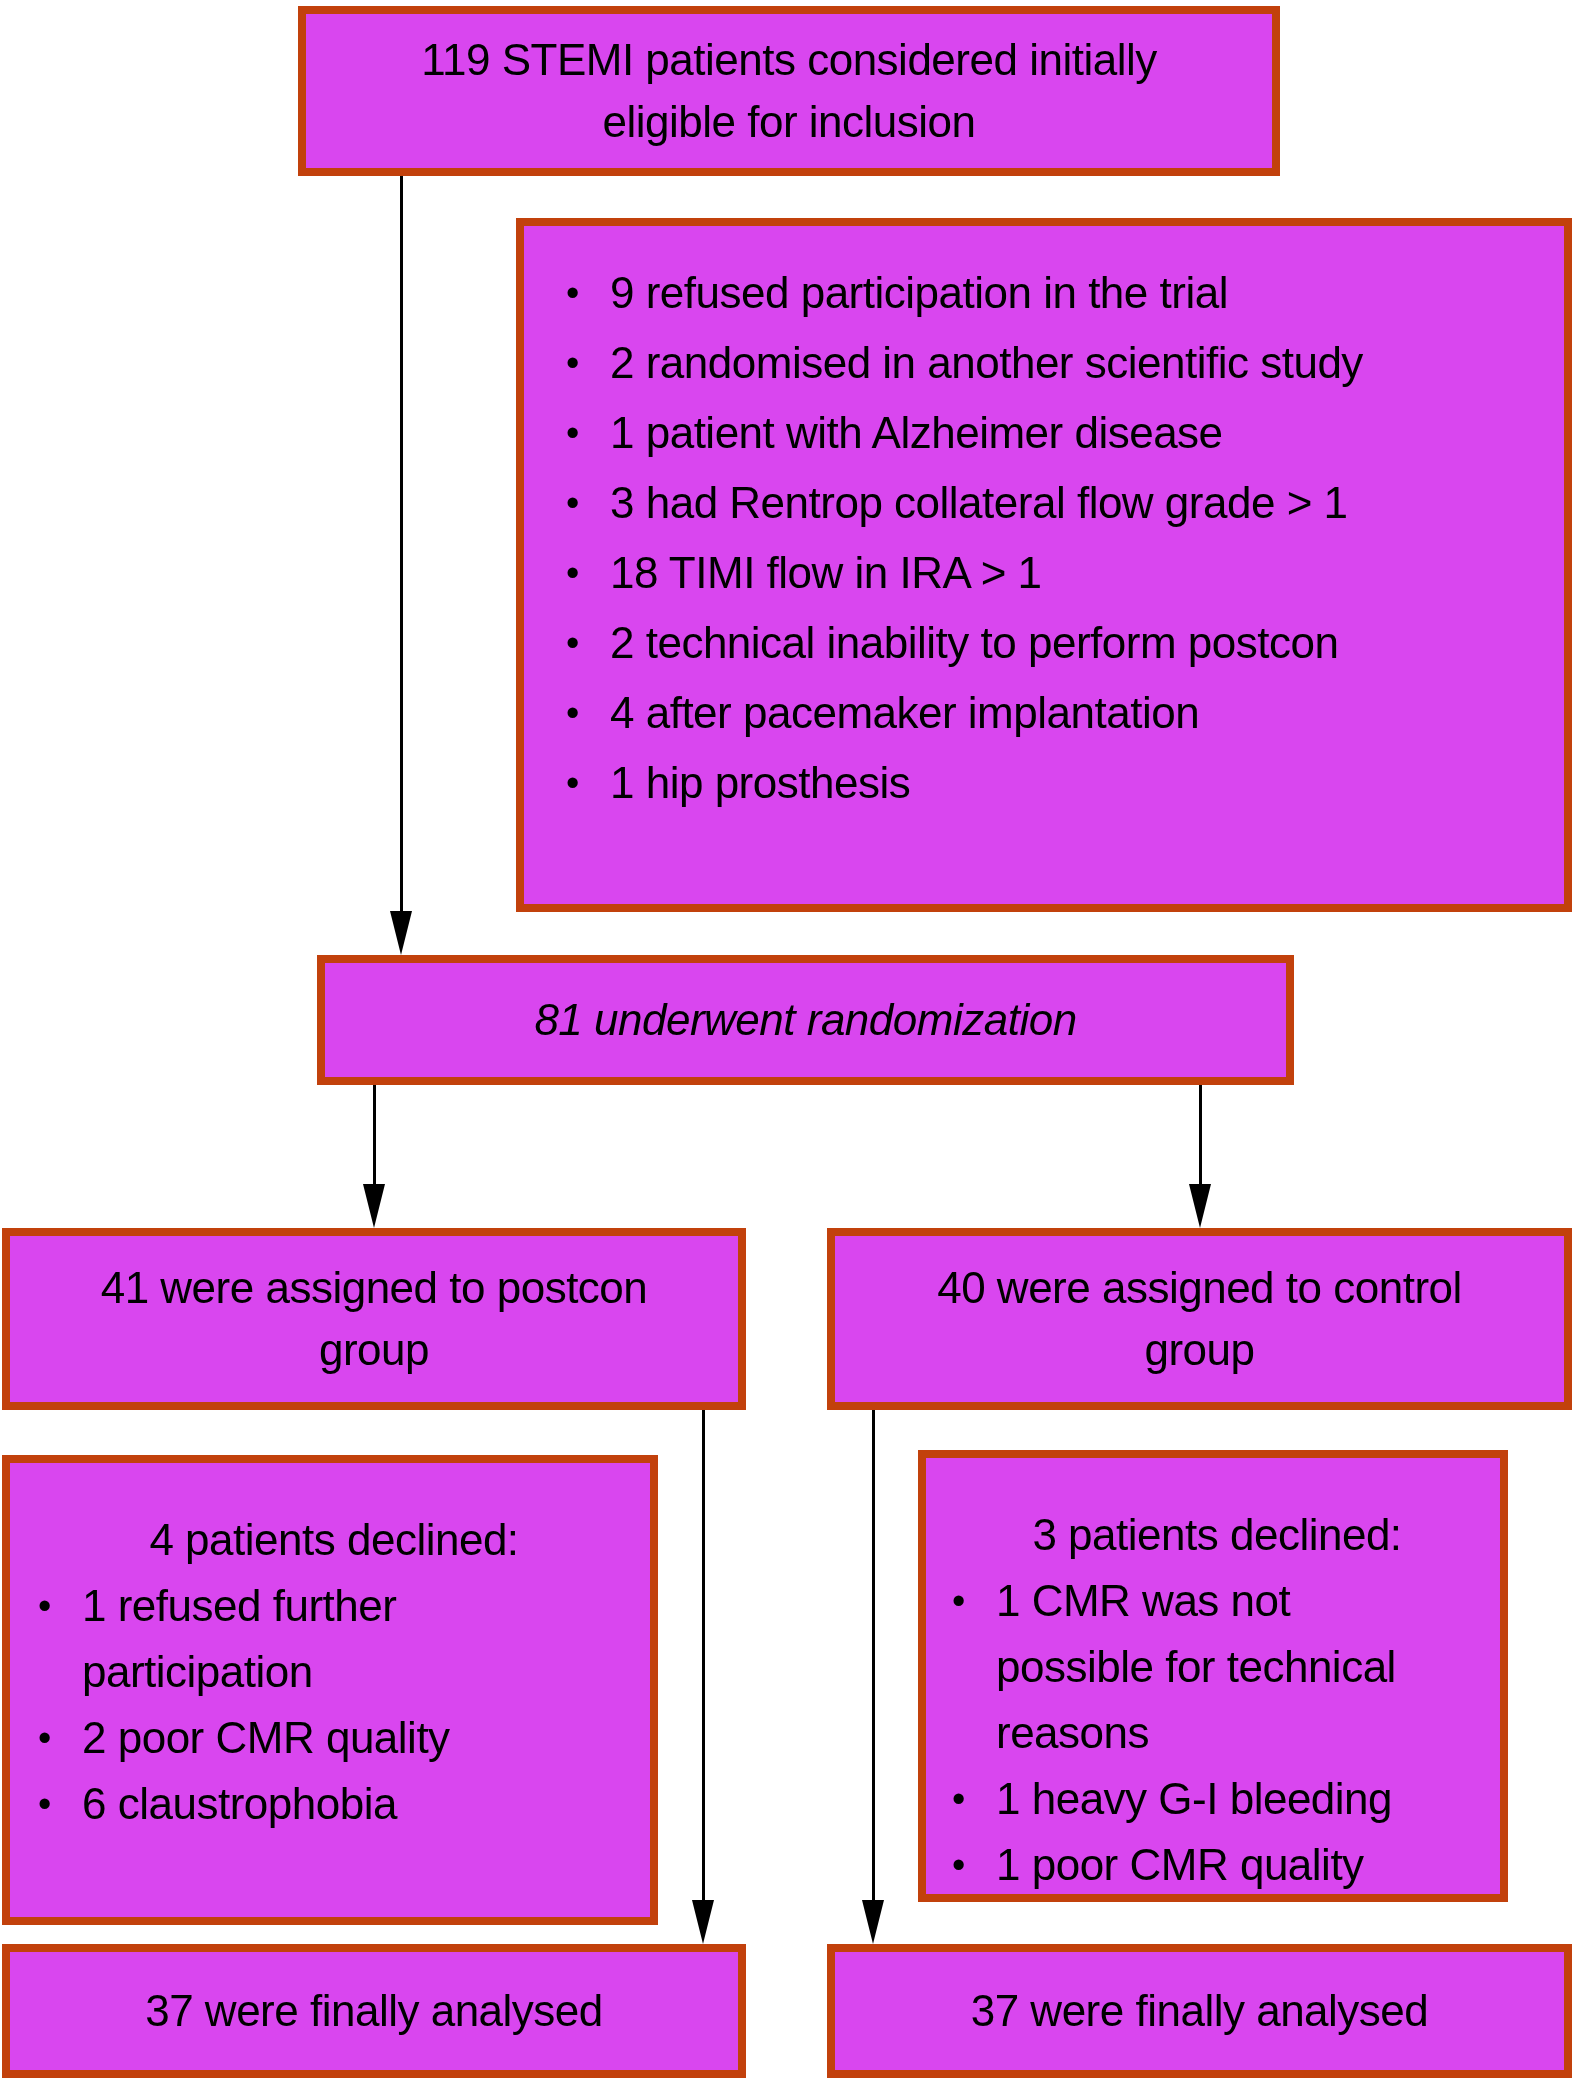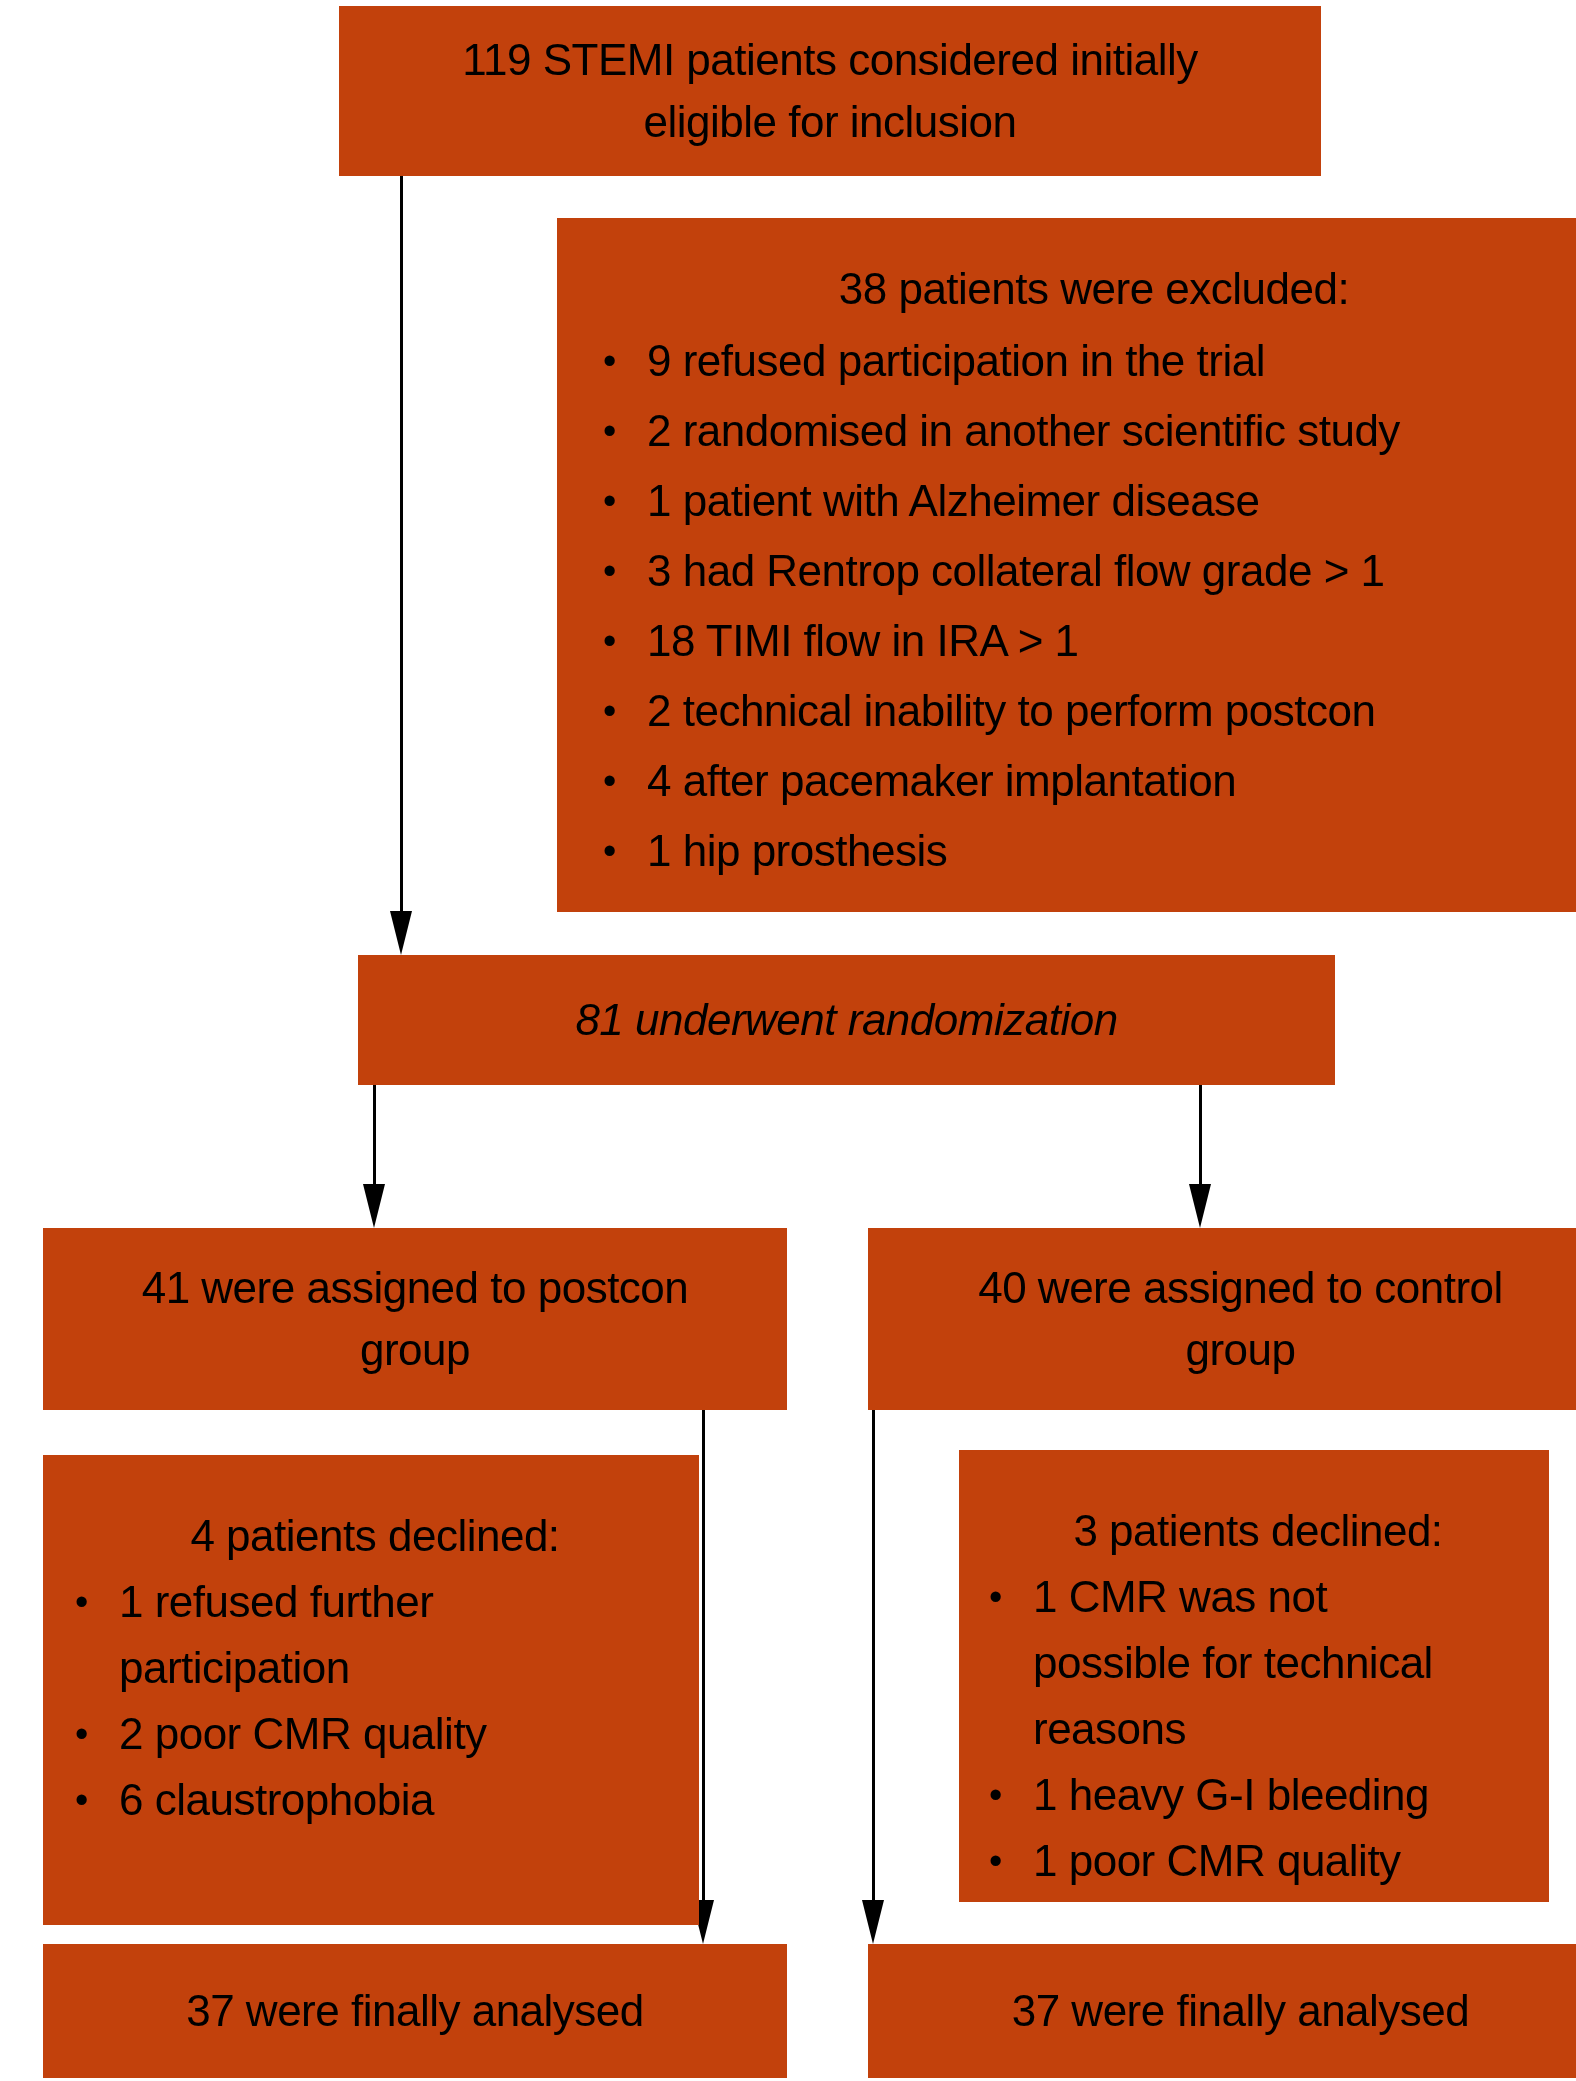--- a/index.html
+++ b/index.html
@@ -7,26 +7,25 @@
     position: relative;
     width: 1576px;
     height: 2081px;
     background: #ffffff;
     font-family: "Liberation Sans", sans-serif;
     color: #000000;
     overflow: hidden;
   }
   .box {
     position: absolute;
-    border: 4px solid #c2410c;
-    background: #c2410c;
+    border: 8px solid #c2410c;
+    background: #d946ef;
     box-sizing: border-box;
     font-size: 44px;
     letter-spacing: -0.5px;
-    margin-left: 41px;
   }
   .center-box {
     display: flex;
     align-items: center;
     justify-content: center;
     text-align: center;
   }
   .center-text {
     white-space: pre-line;
     text-align: center;
@@ -79,21 +78,20 @@
     <div class="center-text">119 STEMI patients considered initially
 eligible for inclusion</div>
   </div>
 
   <div>
     <div class="vline" style="left:400px; top:176px; height:735px;"></div>
     <div class="arrowhead" style="left:390px; top:911px;"></div>
   </div>
 
   <div class="box excl-box" style="left:516px; top:218px; width:1056px; height:694px;">
-    <div class="box-title">38 patients were excluded:</div>
     <div class="bullet-row">
       <span class="bullet">•</span>
       <div class="bullet-text">9 refused participation in the trial</div>
     </div>
     <div class="bullet-row">
       <span class="bullet">•</span>
       <div class="bullet-text">2 randomised in another scientific study</div>
     </div>
     <div class="bullet-row">
       <span class="bullet">•</span>

